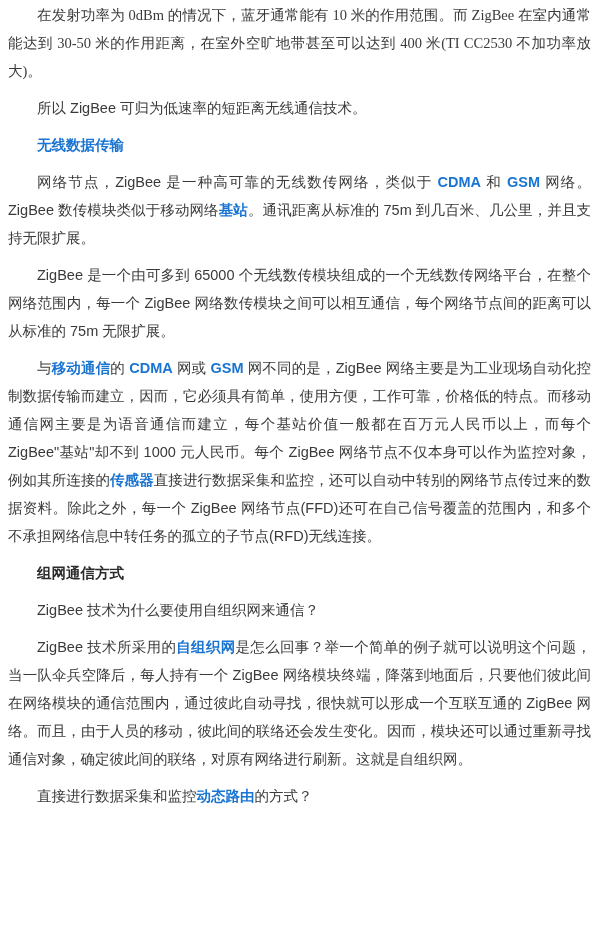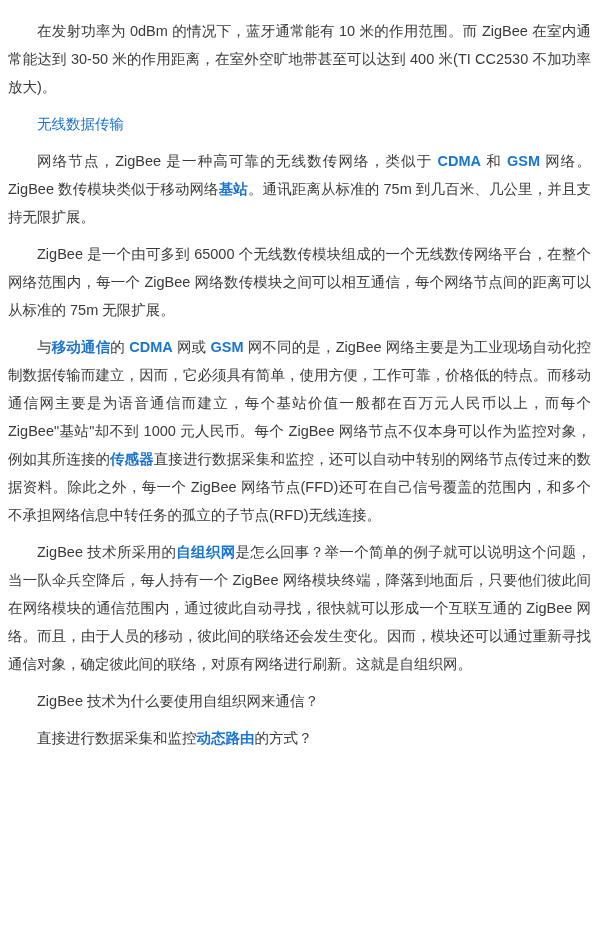--- a/index.html
+++ b/index.html
@@ -19,43 +19,46 @@
     font-size: 14.5px;
     line-height: 28px;
     color: var(--text-color, #3a3a3a);
     text-align: justify;
   }
   .doc p {
     margin: 9px 0;
     text-indent: 2em;
   }
   .doc p:first-child {
-    margin-top: 16px;
+    margin-top: 0;
+    font-family: Liberation Serif, serif;
   }
   .doc a {
     color: var(--link-color, #1a74d2);
     text-decoration: none;
     cursor: pointer;
     font-weight: bold;
   }
   .doc p.heading-link a {
-    font-weight: normal;
+    font-weight: bold;
   }
   .doc p.heading-plain {
     font-weight: bold;
     color: var(--heading-color, #2b2b2b);
   }
 </style>
 </head>
 <body style="background: rgb(255, 255, 255);">
 
 <div class="doc">
   <article id="content">
       <p class="paragraph"><span>在发射功率为 0dBm 的情况下，蓝牙通常能有 10 米的作用范围。而 ZigBee 在室内通常能达到 30-50 米的作用距离，在室外空旷地带甚至可以达到 400 米(TI CC2530 不加功率放大)。</span></p>
+      <p class="paragraph"><span>所以 ZigBee 可归为低速率的短距离无线通信技术。</span></p>
       <p class="heading-link"><a href="#">无线数据传输</a></p>
       <p class="paragraph"><span>网络节点，ZigBee 是一种高可靠的无线数传网络，类似于 </span><a href="#">CDMA</a><span> 和 </span><a href="#">GSM</a><span> 网络。ZigBee 数传模块类似于移动网络</span><a href="#">基站</a><span>。通讯距离从标准的 75m 到几百米、几公里，并且支持无限扩展。</span></p>
       <p class="paragraph"><span>ZigBee 是一个由可多到 65000 个无线数传模块组成的一个无线数传网络平台，在整个网络范围内，每一个 ZigBee 网络数传模块之间可以相互通信，每个网络节点间的距离可以从标准的 75m 无限扩展。</span></p>
       <p class="paragraph"><span>与</span><a href="#">移动通信</a><span>的 </span><a href="#">CDMA</a><span> 网或 </span><a href="#">GSM</a><span> 网不同的是，ZigBee 网络主要是为工业现场自动化控制数据传输而建立，因而，它必须具有简单，使用方便，工作可靠，价格低的特点。而移动通信网主要是为语音通信而建立，每个基站价值一般都在百万元人民币以上，而每个 ZigBee"基站"却不到 1000 元人民币。每个 ZigBee 网络节点不仅本身可以作为监控对象，例如其所连接的</span><a href="#">传感器</a><span>直接进行数据采集和监控，还可以自动中转别的网络节点传过来的数据资料。除此之外，每一个 ZigBee 网络节点(FFD)还可在自己信号覆盖的范围内，和多个不承担网络信息中转任务的孤立的子节点(RFD)无线连接。</span></p>
+      <p class="heading-plain"><span>组网通信方式</span></p>
+      <p class="paragraph"><span>ZigBee 技术为什么要使用自组织网来通信？</span></p>
       <p class="paragraph"><span>ZigBee 技术所采用的</span><a href="#">自组织网</a><span>是怎么回事？举一个简单的例子就可以说明这个问题，当一队伞兵空降后，每人持有一个 ZigBee 网络模块终端，降落到地面后，只要他们彼此间在网络模块的通信范围内，通过彼此自动寻找，很快就可以形成一个互联互通的 ZigBee 网络。而且，由于人员的移动，彼此间的联络还会发生变化。因而，模块还可以通过重新寻找通信对象，确定彼此间的联络，对原有网络进行刷新。这就是自组织网。</span></p>
-      <p class="paragraph"><span>ZigBee 技术为什么要使用自组织网来通信？</span></p>
       <p class="paragraph"><span>直接进行数据采集和监控</span><a href="#">动态路由</a><span>的方式？</span></p>
     </article>
 </div>
 
 </body></html>

